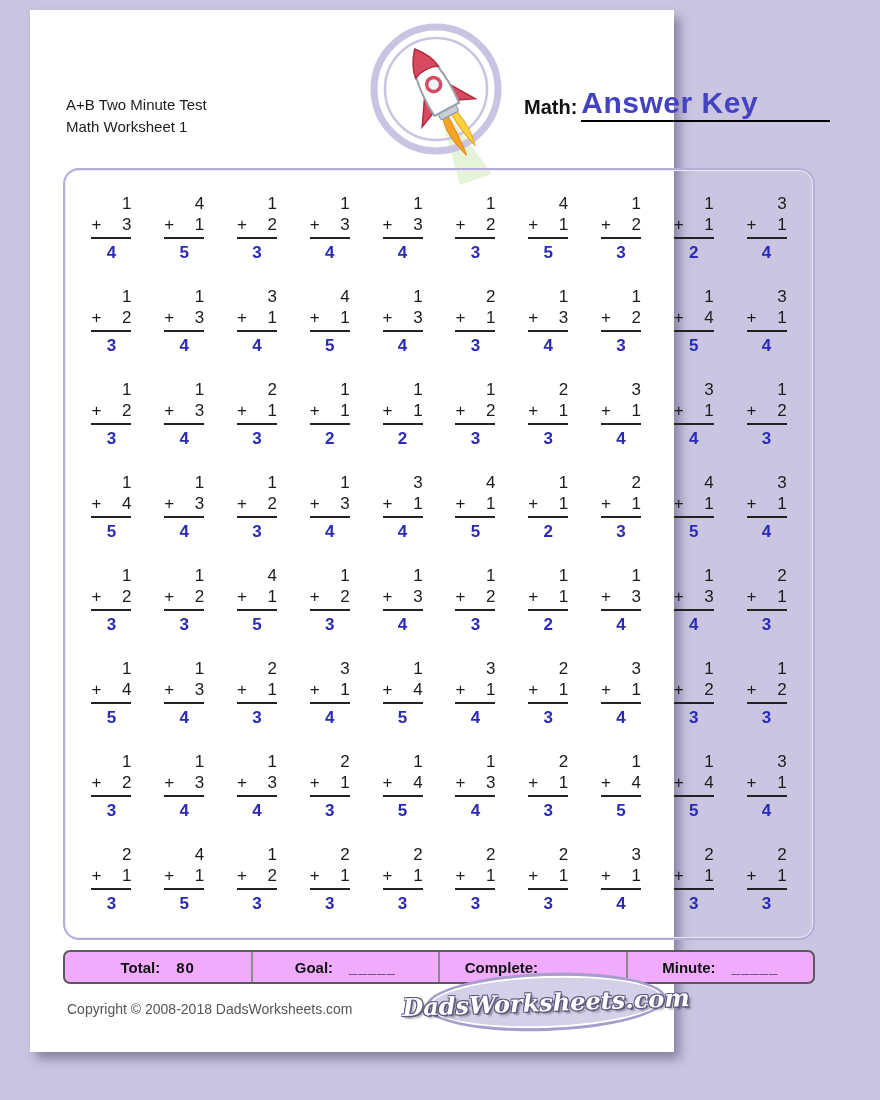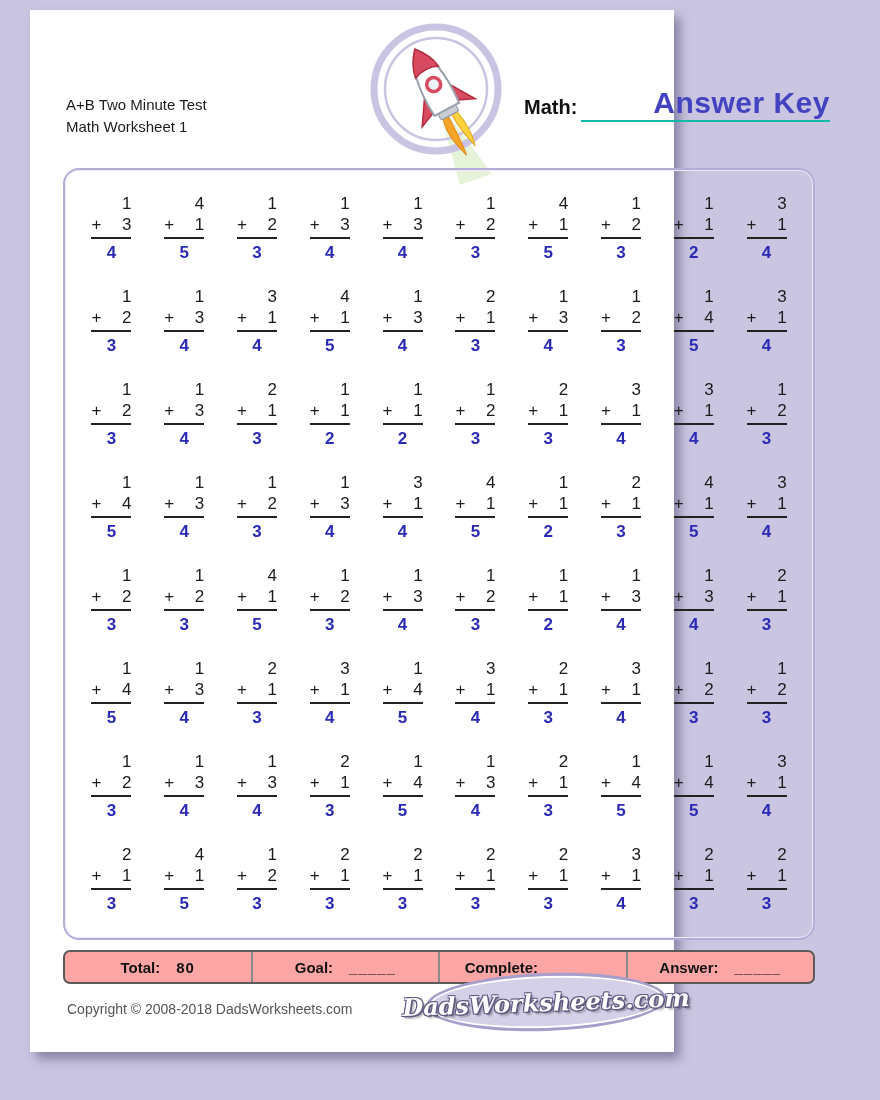--- a/index.html
+++ b/index.html
@@ -29,22 +29,22 @@
     position: absolute; left: 36px; top: 84px;
     font-size: 15px; color: #1d1d1d; line-height: 1.45;
   }
   .rocket-wrap { position: absolute; left: 328px; top: 6px; width: 160px; height: 175px; }
   .name-area {
     position: absolute; left: 494px; top: 76px; width: 306px;
     display: flex; align-items: flex-end;
   }
   .name-label { font-weight: bold; font-size: 20px; color: #111; padding-bottom: 3px; }
   .name-line {
-    flex: 1; text-align: right;
-    border-bottom: 2px solid #14b8a6;
+    flex: 1; text-align: left;
+    border-bottom: 2px solid #000000;
     margin-left: 4px;
   }
   .answer-key {
     font-weight: bold; font-size: 30px;
     color: var(--answer-key-blue);
     letter-spacing: 0.5px;
   }
   
   .problems-box {
     position: absolute; left: 33px; top: 158px;
@@ -69,21 +69,21 @@
     text-align: center; font-size: 17px; font-weight: bold;
     color: var(--answer-blue); padding-top: 4px;
   }
   
   .score-bar {
     position: absolute; left: 33px; top: 940px;
     width: 752px; height: 34px;
     border: 2px solid #5a5a5a;
     border-radius: 7px;
     display: flex;
-    background: #fca5a5;
+    background: #f0abfc;
   }
   .score-cell {
     flex: 1; display: flex; align-items: center; justify-content: center;
     border-right: 2px solid #8a8a8a;
     font-size: 15px; color: #111;
   }
   .score-cell:last-child { border-right: none; }
   .score-label { font-weight: bold; }
   .score-value { font-weight: bold; margin-left: 16px; letter-spacing: 1px; }
   
@@ -956,21 +956,21 @@
     </div>
     <div class="score-cell">
       <span class="score-label">Goal:</span>
       <span class="score-value">_____</span>
     </div>
     <div class="score-cell">
       <span class="score-label">Complete:</span>
       <span class="score-value">_____</span>
     </div>
     <div class="score-cell">
-      <span class="score-label">Answer:</span>
+      <span class="score-label">Minute:</span>
       <span class="score-value">_____</span>
     </div>
   </div>
 
   <div class="copyright">
     <div>Copyright © 2008-2018 DadsWorksheets.com</div>
   </div>
 
   <div class="logo">
     <span class="logo-text">DadsWorksheets.com</span>

